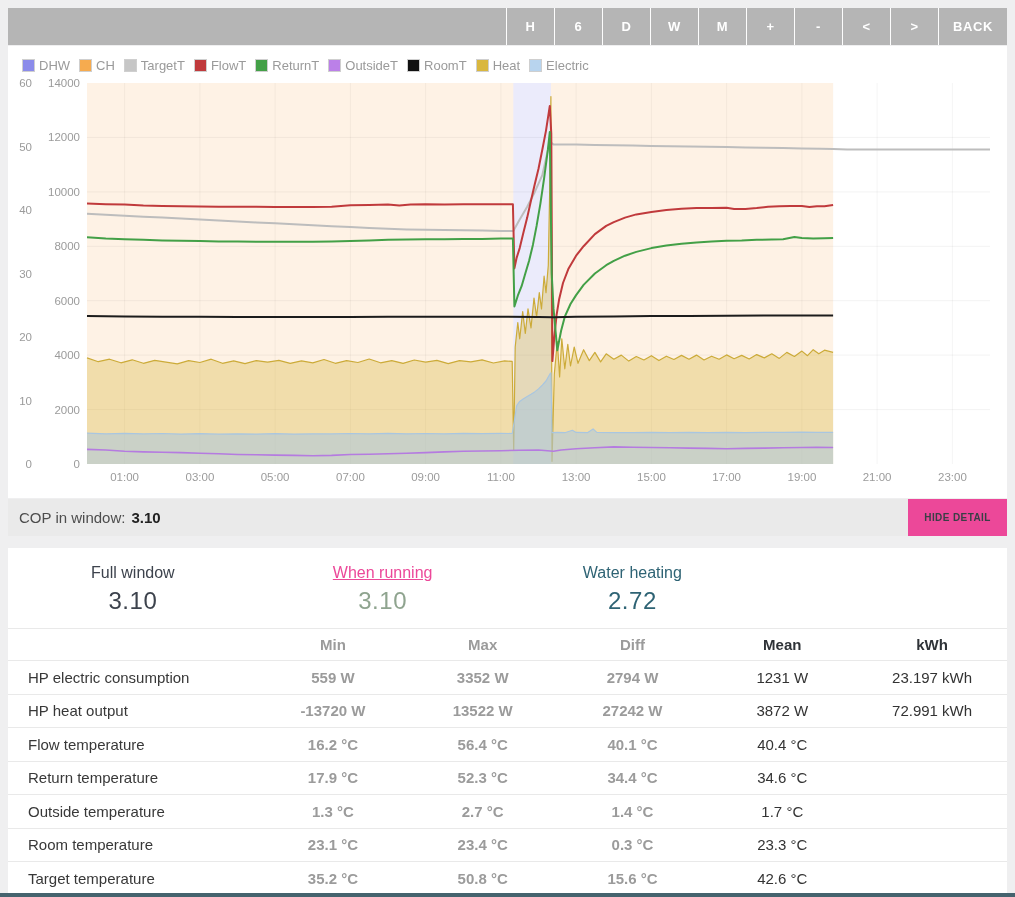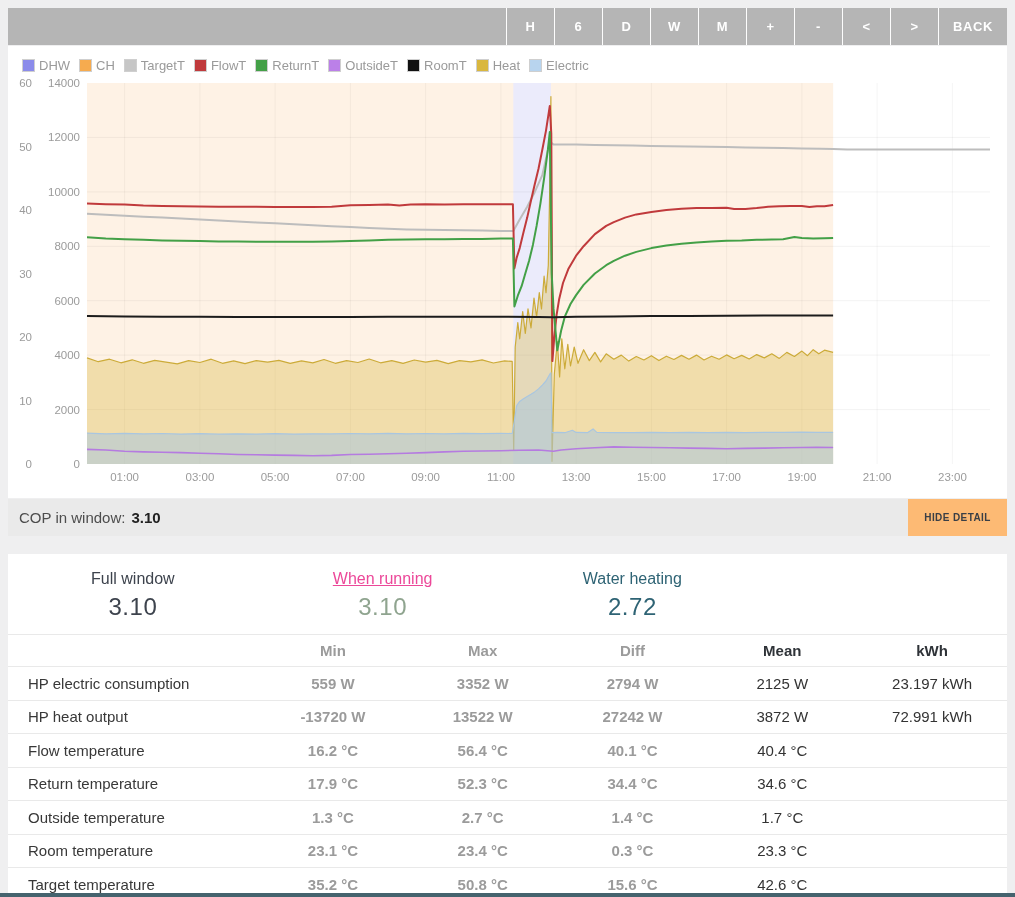--- a/index.html
+++ b/index.html
@@ -16,21 +16,21 @@
 
   
   .chart-panel { margin:1px 8px 0 8px; background:#fff; height:452px; }
   .legend { display:flex; gap:9px; padding:9px 0 0 14px;
             height:30px; font-size:13px; color:#9a9a9a; }
   .legend-item { display:flex; align-items:center; gap:4px; cursor:pointer; }
   .swatch { width:13px; height:13px; border:1px solid #cfcfcf; }
   #chart { display:block; }
 
   
-  .cop-bar { margin:1px 8px 18px 8px; height:37px; background:#fdba74; display:flex; }
+  .cop-bar { margin:1px 8px 12px 8px; height:37px; background:#ec4899; display:flex; }
   .cop-left { width:900px; background:#eaeaea; display:flex; align-items:center;
               padding-left:11px; font-size:15px; color:#4d4d4d; }
   .cop-left b { margin-left:6px; color:#222; }
   .hide-detail { flex:1; display:flex; align-items:center; justify-content:center;
                  font-size:10px; font-weight:bold; color:#3a3f46;
                  letter-spacing:.4px; cursor:pointer; }
 
   
   .detail-panel { margin:1px 8px 0 8px; background:#fff; padding-top:10px; }
   .stats { display:grid; grid-template-columns:repeat(4,1fr); }
@@ -201,21 +201,21 @@
         <div class="cell dim">Max</div>
         <div class="cell dim">Diff</div>
         <div class="cell bold">Mean</div>
         <div class="cell bold">kWh</div>
       </div>
       <div class="trow">
         <div class="cell lbl">HP electric consumption</div>
         <div class="cell dim">559 W</div>
         <div class="cell dim">3352 W</div>
         <div class="cell dim">2794 W</div>
-        <div class="cell dark">2125 W</div>
+        <div class="cell dark">1231 W</div>
         <div class="cell dark">23.197 kWh</div>
       </div>
       <div class="trow">
         <div class="cell lbl">HP heat output</div>
         <div class="cell dim">-13720 W</div>
         <div class="cell dim">13522 W</div>
         <div class="cell dim">27242 W</div>
         <div class="cell dark">3872 W</div>
         <div class="cell dark">72.991 kWh</div>
       </div>

